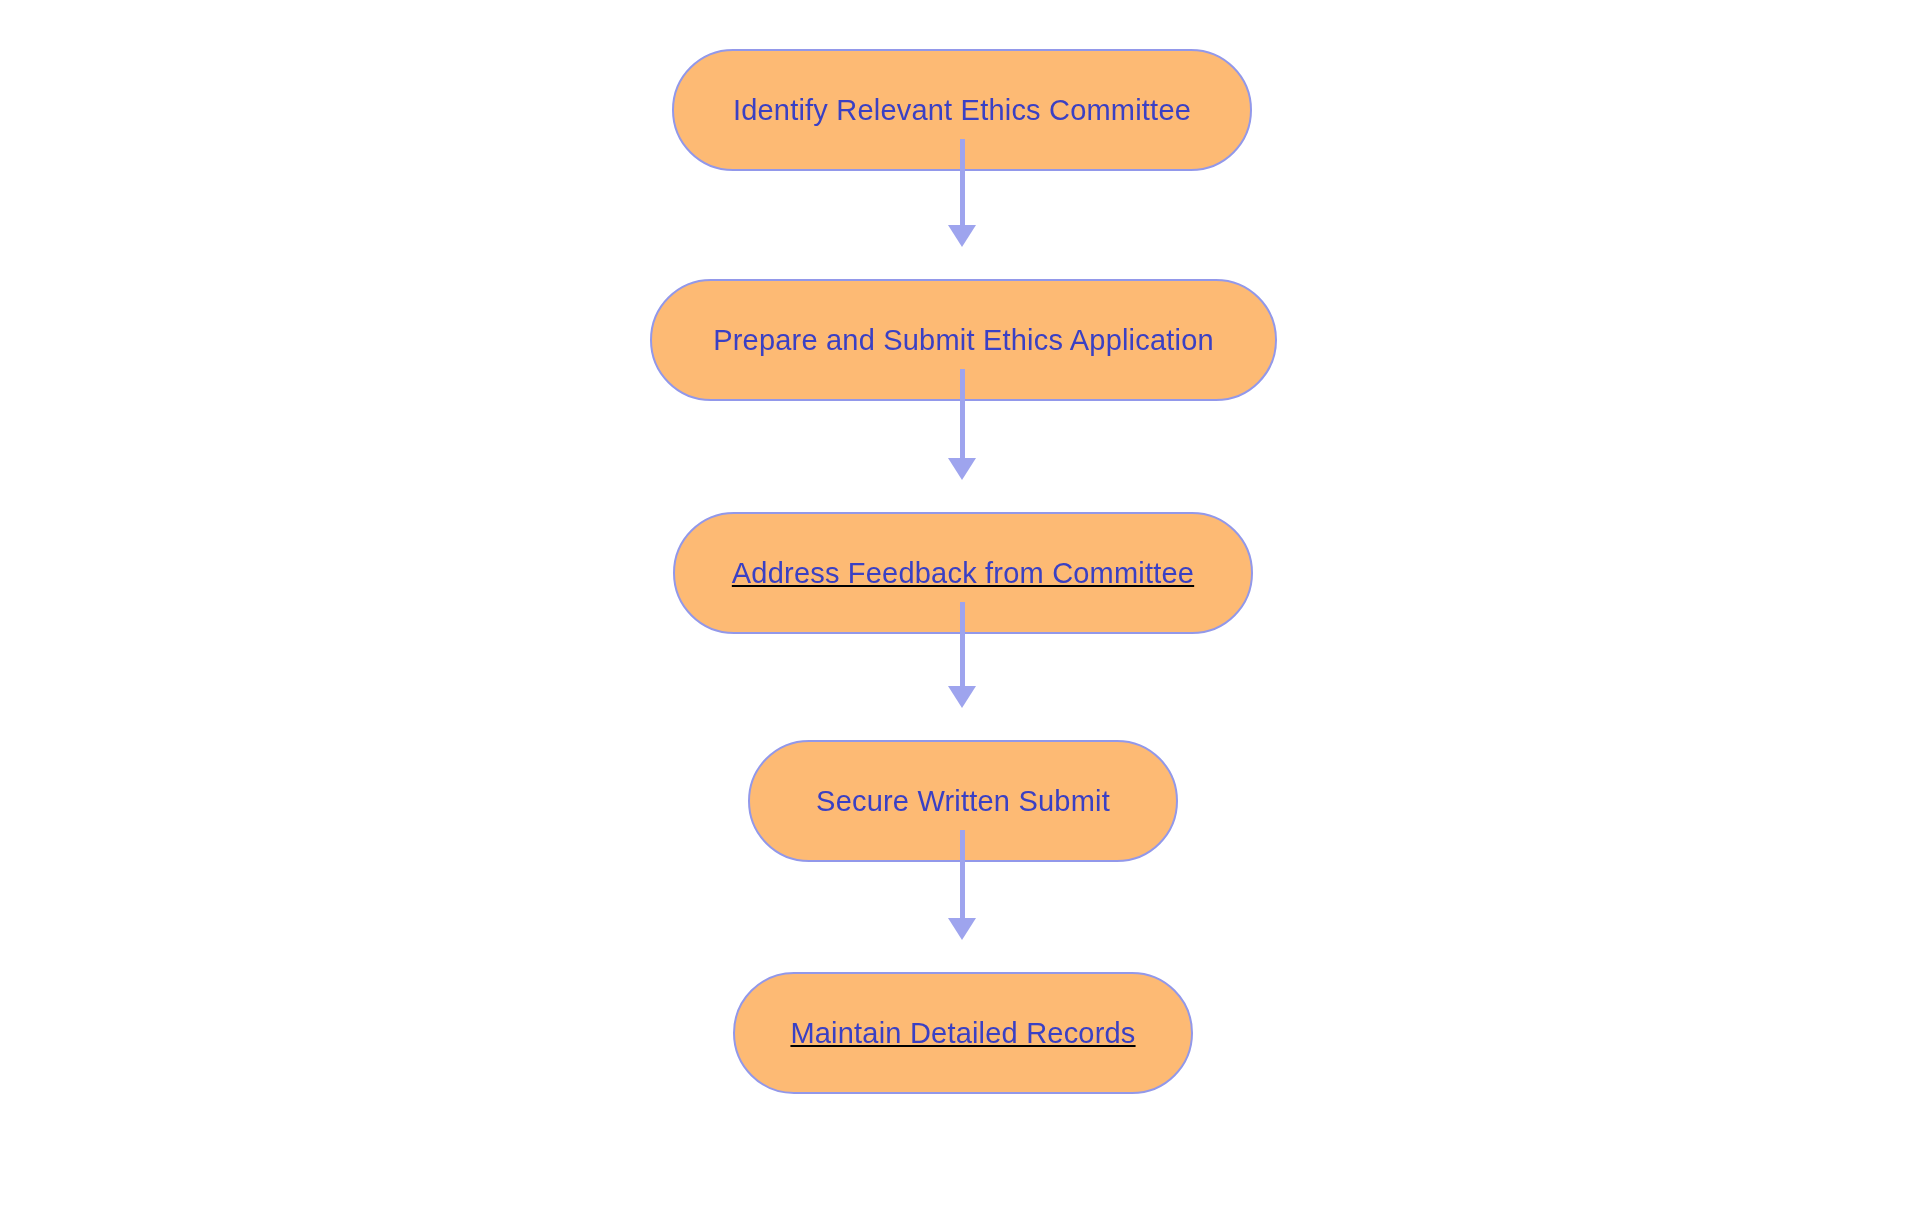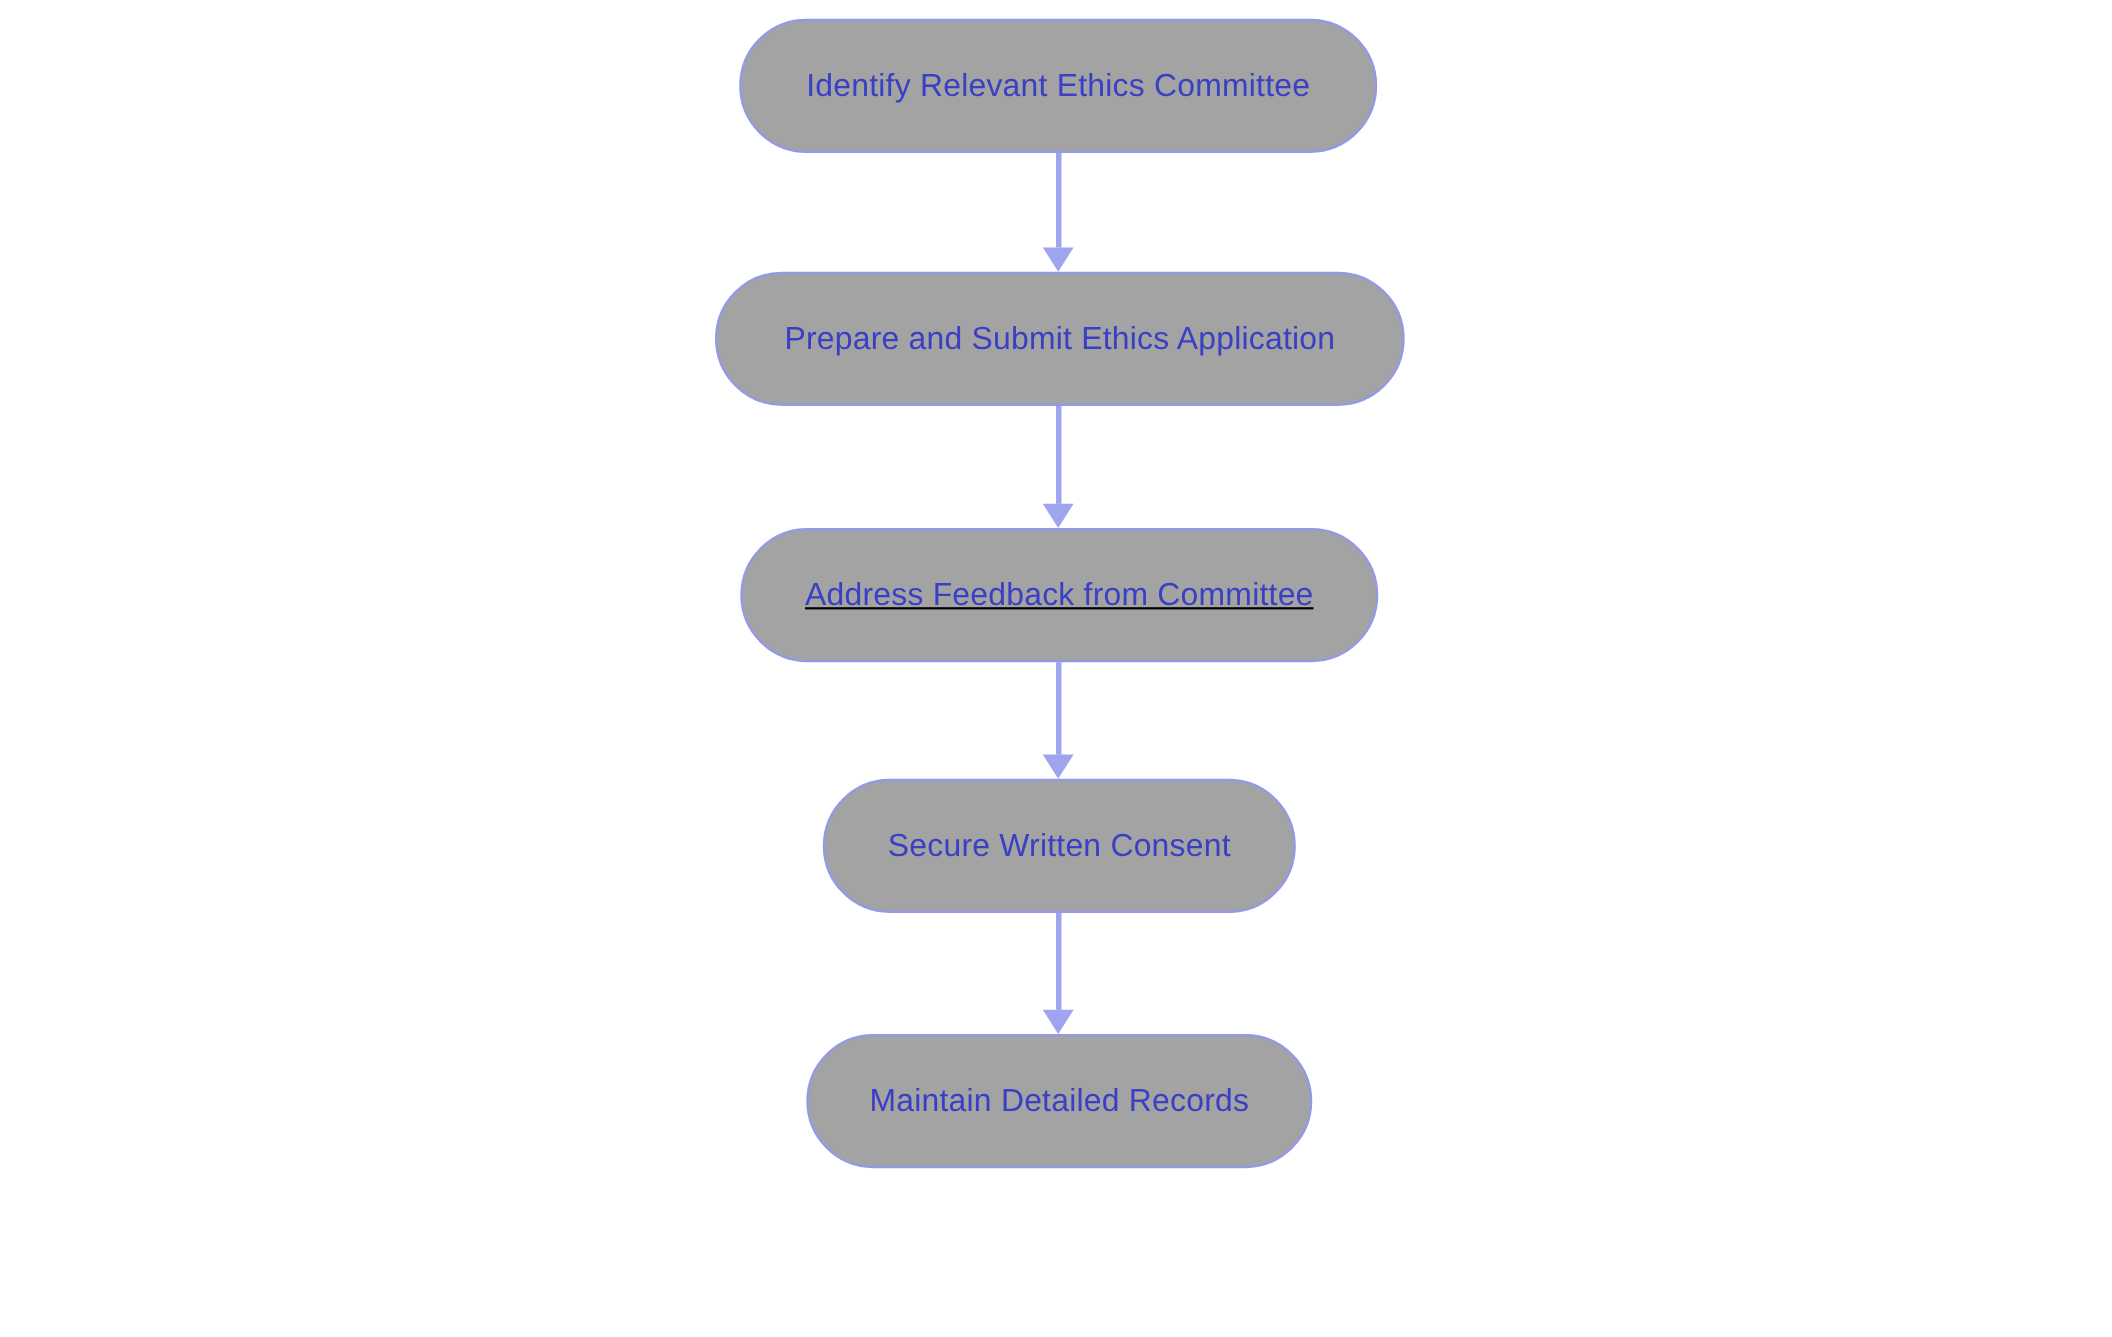--- a/index.html
+++ b/index.html
@@ -11,40 +11,41 @@
   .canvas {
     position: relative;
     width: 1920px;
     height: 1215px;
     background: #ffffff;
     overflow: hidden;
   }
   .flow-node {
     position: absolute;
     height: 122px;
-    background: #a3a3a3;
+    background: #fdba74;
     border: 2px solid #9298EA;
     border-radius: 62px;
     box-sizing: border-box;
     display: flex;
     align-items: center;
     justify-content: center;
+    margin-top: 32px;
   }
   .flow-node .node-label {
     color: #3A40C4;
     font-size: 29px;
     font-weight: 500;
     letter-spacing: 0.2px;
     white-space: nowrap;
   }
   .node-0 { left: 672px; top: 17px;  width: 580px; }
   .node-1 { left: 650px; top: 247px; width: 627px; }
   .node-2 { left: 673px; top: 480px; width: 580px; text-decoration: underline; }
   .node-3 { left: 748px; top: 708px; width: 430px; }
-  .node-4 { left: 733px; top: 940px; width: 460px; }
+  .node-4 { left: 733px; top: 940px; width: 460px; text-decoration: underline; }
 
   .down-arrow {
     position: absolute;
     left: 948px;           
     width: 28px;
     display: flex;
     flex-direction: column;
     align-items: center;
   }
   .arrow-line {
@@ -120,21 +121,21 @@
   <div class="flow-node node-2">
     <span class="node-label">Address Feedback from Committee</span>
   </div>
 
   <div class="down-arrow arrow-2">
     <div class="arrow-line"></div>
     <div class="arrow-head"></div>
   </div>
 
   <div class="flow-node node-3">
-    <span class="node-label">Secure Written Consent</span>
+    <span class="node-label">Secure Written Submit</span>
   </div>
 
   <div class="down-arrow arrow-3">
     <div class="arrow-line"></div>
     <div class="arrow-head"></div>
   </div>
 
   <div class="flow-node node-4">
     <span class="node-label">Maintain Detailed Records</span>
   </div>

